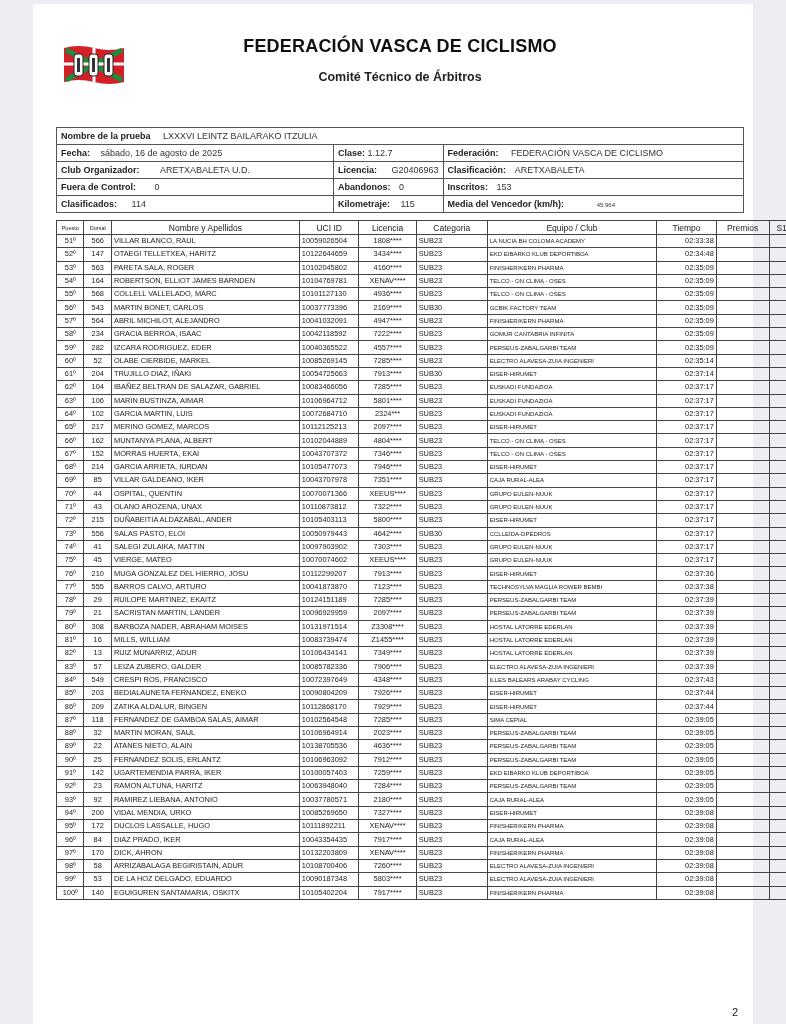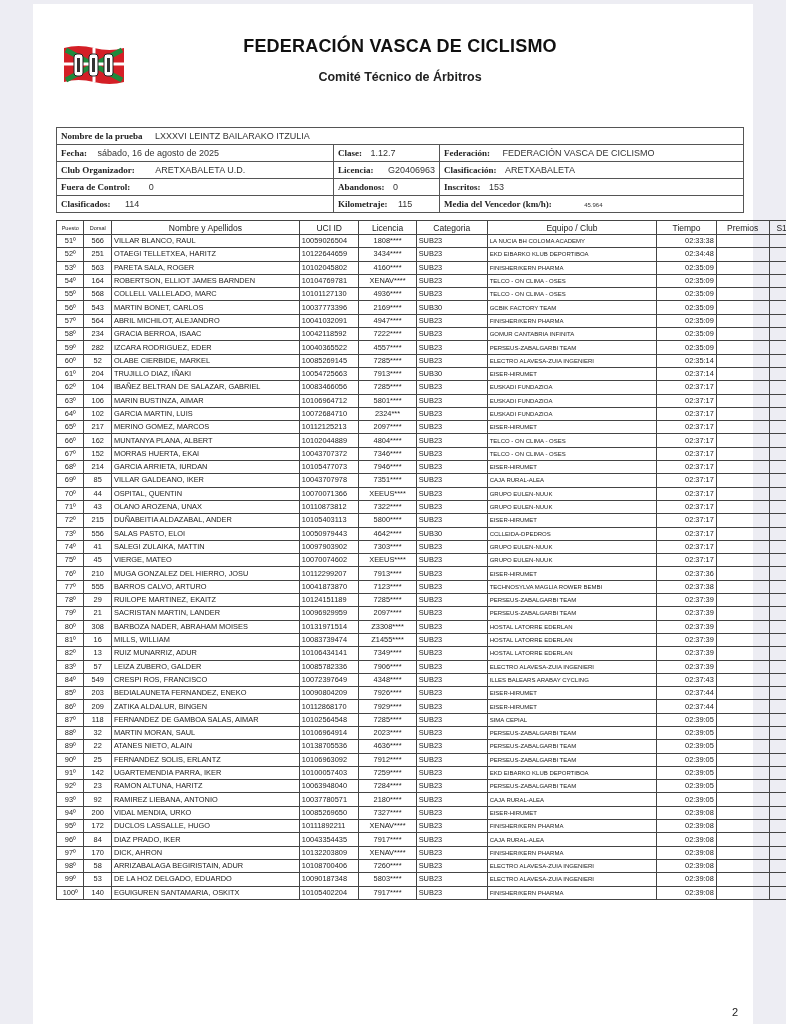--- a/index.html
+++ b/index.html
@@ -27,21 +27,21 @@
   }
   
   .info {
     position: absolute; left: 56px; top: 127px; width: 688px;
     border-collapse: collapse; font-size: 9px;
   }
   .info td {
     border: 1px solid #555; height: 16px; padding: 0 4px; vertical-align: middle;
     white-space: nowrap; overflow: hidden;
   }
-  .info .lbl { font-weight: bold; color: #222; font-family: Liberation Serif, serif; }
+  .info .lbl { font-weight: bold; color: #222; }
   .info .val { color: #333; margin-left: 10px; }
   .info .speed { font-size: 6px; margin-left: 30px; }
   
   .results {
     position: absolute; left: 56px; top: 220px; width: 764px;
     border-collapse: collapse; font-size: 7.4px; table-layout: fixed;
   }
   .results th, .results td {
     border: 1px solid #444; height: 12.3px; padding: 0 2px; white-space: nowrap;
     overflow: hidden; line-height: 12px;
@@ -88,21 +88,21 @@
       <span class="val">LXXXVI LEINTZ BAILARAKO ITZULIA</span>
     </td>
   </tr>
   <tr>
     <td style="width:268px">
       <span class="lbl">Fecha:</span>
       <span class="val" style="margin-left:8px">sábado, 16 de agosto de 2025</span>
     </td>
     <td style="width:86px">
       <span class="lbl">Clase:</span>
-      <span class="val" style="margin-left:6px">1.12.7</span>
+      <span class="val" style="margin-left:0">1.12.7</span>
     </td>
     <td>
       <span class="lbl">Federación:</span>
       <span class="val">FEDERACIÓN VASCA DE CICLISMO</span>
     </td>
   </tr>
   <tr>
     <td>
       <span class="lbl">Club Organizador:</span>
       <span class="val" style="margin-left:18px">ARETXABALETA U.D.</span>
@@ -185,21 +185,21 @@
         <td class="c">1808****</td>
         <td>SUB23</td>
         <td class="team">LA NUCIA BH COLOMA ACADEMY</td>
         <td class="time">02:33:38</td>
         <td></td>
         <td></td>
         <td></td>
       </tr>
       <tr>
         <td class="c">52º</td>
-        <td class="c">251</td>
+        <td class="c">147</td>
         <td>OTAEGI  TELLETXEA, HARITZ</td>
         <td>10122644659</td>
         <td class="c">3434****</td>
         <td>SUB23</td>
         <td class="team">EKD EIBARKO KLUB DEPORTIBOA</td>
         <td class="time">02:34:48</td>
         <td></td>
         <td></td>
         <td></td>
       </tr>

